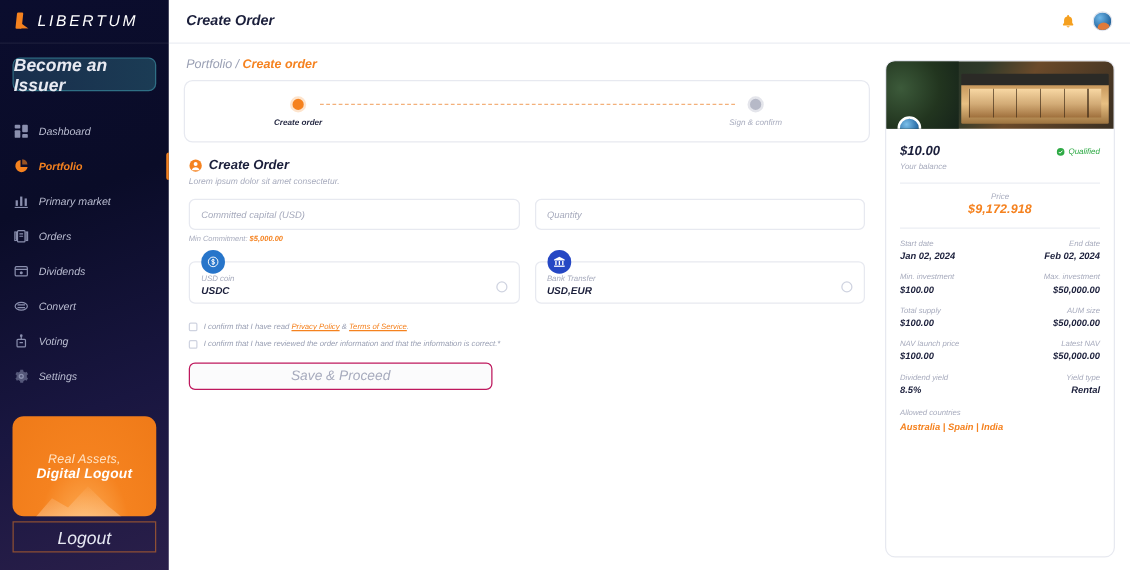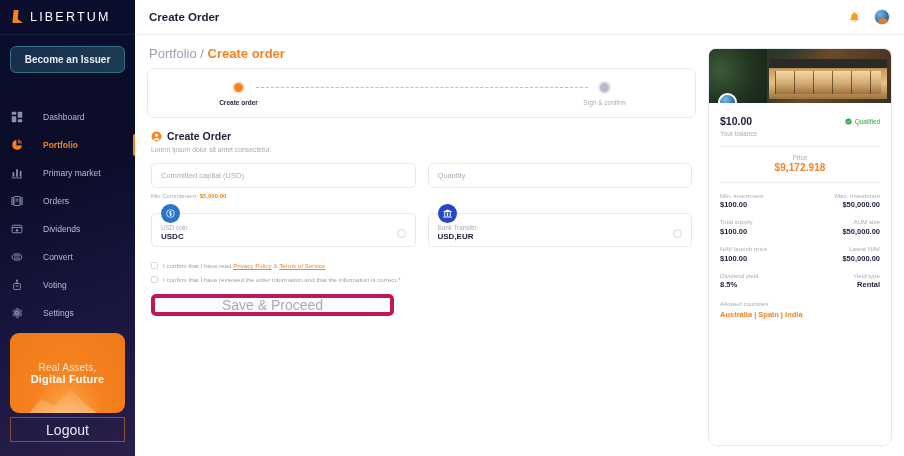--- a/index.html
+++ b/index.html
@@ -2,21 +2,21 @@
 <html><head>
 <meta charset="utf-8">
 <style>
   * { box-sizing: border-box; margin: 0; padding: 0; }
   html, body {
     width: 904px; height: 456px;
     font-family: "Liberation Sans", sans-serif;
     background: #ffffff;
     overflow: hidden;
   }
-  .app { display: flex; width: 904px; height: 364px; }
+  .app { display: flex; width: 904px; height: 364px; font-style: italic; }
 
   
   .sidebar {
     width: 135px; height: 456px; flex: 0 0 135px;
     background: linear-gradient(160deg, #0b0d2e 0%, #0a0c28 35%, #191640 70%, #2a1f4a 100%);
     position: relative;
     display: flex; flex-direction: column;
     color: #c9cbdc;
   }
   .sb-logo {
@@ -35,31 +35,31 @@
   }
   .logo-mark:after {
     content: ""; position: absolute; left: 4px; top: 8px;
     width: 7px; height: 5px; background: #f5821f;
     clip-path: polygon(0 0, 100% 100%, 0 100%);
   }
   .logo-text {
     font-size: 12.5px; letter-spacing: 2.2px; color: #fff; font-weight: 400;
   }
   .issuer-btn {
-    margin: 11px 10px 16px 10px;
+    margin: 11px 10px 4px 10px;
     height: 27px; border-radius: 6px;
     border: 1px solid #2f6f85;
     background: linear-gradient(90deg, rgba(27,52,82,0.85), rgba(30,68,92,0.85));
-    color: #e8eaf2; font-size: 10px; font-weight: 700;
+    color: #e8eaf2; font-size: 14px; font-weight: 700;
     display: flex; align-items: center; justify-content: center;
     cursor: pointer;
   }
   .nav { margin-top: 14px; display: flex; flex-direction: column; }
   .nav-item {
-    height: 28px; display: flex; align-items: center; gap: 20px;
+    height: 28px; display: flex; align-items: center; gap: 8px;
     padding-left: 11px; position: relative;
     font-size: 8.5px; color: #b9bcd0; cursor: pointer;
   }
   .nav-item.active { color: #f5821f; font-weight: 700; }
   .nav-item.active .nav-ico { color: #f5821f; }
   .nav-item.active:after {
     content: ""; position: absolute; right: 0; top: 3px;
     width: 2px; height: 22px; background: #f5821f; border-radius: 2px 0 0 2px;
   }
   .nav-ico { width: 12px; height: 12px; color: #8a8fae; display: block; flex: 0 0 12px; }
@@ -107,21 +107,21 @@
     position: relative; overflow: hidden; cursor: pointer;
     border: 1px solid #dfe3ec;
   }
   .avatar:after {
     content: ""; position: absolute; left: 3px; top: 8px; width: 10px; height: 9px;
     border-radius: 50% 50% 0 0; background: #e07a3a;
   }
 
   .body-scroll { flex: 1; display: flex; padding: 8px 12px 0 12px; gap: 12px; overflow: hidden; }
   .left-col { flex: 1; min-width: 0; }
-  .breadcrumb { font-size: 13px; color: #9aa0b4; padding: 3px 2px 7px 2px; }
+  .breadcrumb { font-size: 10px; color: #9aa0b4; padding: 3px 2px 7px 2px; }
   .breadcrumb .crumb-active { color: #f5821f; font-weight: 700; }
 
   .stepper-card {
     border: 1px solid #e7e9f0; border-radius: 7px;
     height: 50px; display: flex; align-items: center; justify-content: center;
     padding: 0 20px;
   }
   .stepper { display: flex; align-items: flex-start; width: 400px; position: relative; }
   .step { width: 34px; display: flex; flex-direction: column; align-items: center; cursor: pointer; }
   .step-dot {
@@ -177,23 +177,23 @@
   .check-row { display: flex; gap: 5px; align-items: flex-start; }
   .cbox {
     width: 7px; height: 7px; border: 1px solid #cfd3e0; border-radius: 1.5px;
     flex: 0 0 7px; margin-top: 1px; cursor: pointer; background: #fff;
   }
   .check-text { font-size: 6.2px; color: #9aa0b4; line-height: 1.5; }
   .check-text a { color: #f5821f; text-decoration: underline; }
 
   .proceed-btn {
     margin-top: 9px; width: 243px; height: 22px;
-    border: 4px solid #be185d; border-radius: 5px; background: #fbfbfc;
+    border: 1px solid #be185d; border-radius: 5px; background: #fbfbfc;
     display: flex; align-items: center; justify-content: center;
-    font-size: 14px; color: #a7abbd; cursor: pointer;
+    font-size: 11px; color: #a7abbd; cursor: pointer;
   }
 
   
   .asset-card {
     width: 184px; flex: 0 0 184px; margin-top: 5px; margin-bottom: 10px;
     border: 1px solid #e7e9f0; border-radius: 8px; overflow: hidden;
     display: flex; flex-direction: column; background: #fff;
   }
   .asset-hero {
     height: 54px; position: relative;
@@ -353,21 +353,21 @@
               <path d="M14 8c0-.4 0-.8-.1-1.1l1.3-1-1.5-2.6-1.5.6a5.6 5.6 0 0 0-1.9-1.1L10 1H7l-.3 1.8c-.7.2-1.3.6-1.9 1.1l-1.5-.6L1.8 5.9l1.3 1A6 6 0 0 0 3 8c0 .4 0 .8.1 1.1l-1.3 1 1.5 2.6 1.5-.6c.6.5 1.2.9 1.9 1.1L7 15h3l.3-1.8c.7-.2 1.3-.6 1.9-1.1l1.5.6 1.5-2.6-1.3-1c.1-.3.1-.7.1-1.1z" opacity="0.55"></path>
             </svg>
         </span>
         <span>Settings</span>
       </div>
     </nav>
 
     <div class="promo">
       <div class="promo-mtn"></div>
       <div class="promo-l1">Real Assets,</div>
-      <div class="promo-l2">Digital Future</div>
+      <div class="promo-l2">Digital Logout</div>
     </div>
 
     <div class="logout-btn">Logout</div>
   </aside>
 
   <section class="main">
 
     <header class="topbar">
       <div class="page-title">Create Order</div>
       <div class="topbar-right">
@@ -505,20 +505,30 @@
 
           <div class="price-block">
             <div class="price-lbl">Price</div>
             <div class="price-val">$9,172.918</div>
           </div>
 
           <div class="divider"></div>
 
           <div class="stat-grid">
 
+            <div class="stat-row">
+              <div class="stat-col">
+                <span class="stat-lbl">Start date</span>
+                <span class="stat-val">Jan 02, 2024</span>
+              </div>
+              <div class="stat-col right">
+                <span class="stat-lbl">End date</span>
+                <span class="stat-val">Feb 02, 2024</span>
+              </div>
+            </div>
 
 
             <div class="stat-row">
               <div class="stat-col">
                 <span class="stat-lbl">Min. investment</span>
                 <span class="stat-val">$100.00</span>
               </div>
               <div class="stat-col right">
                 <span class="stat-lbl">Max. investment</span>
                 <span class="stat-val">$50,000.00</span>

